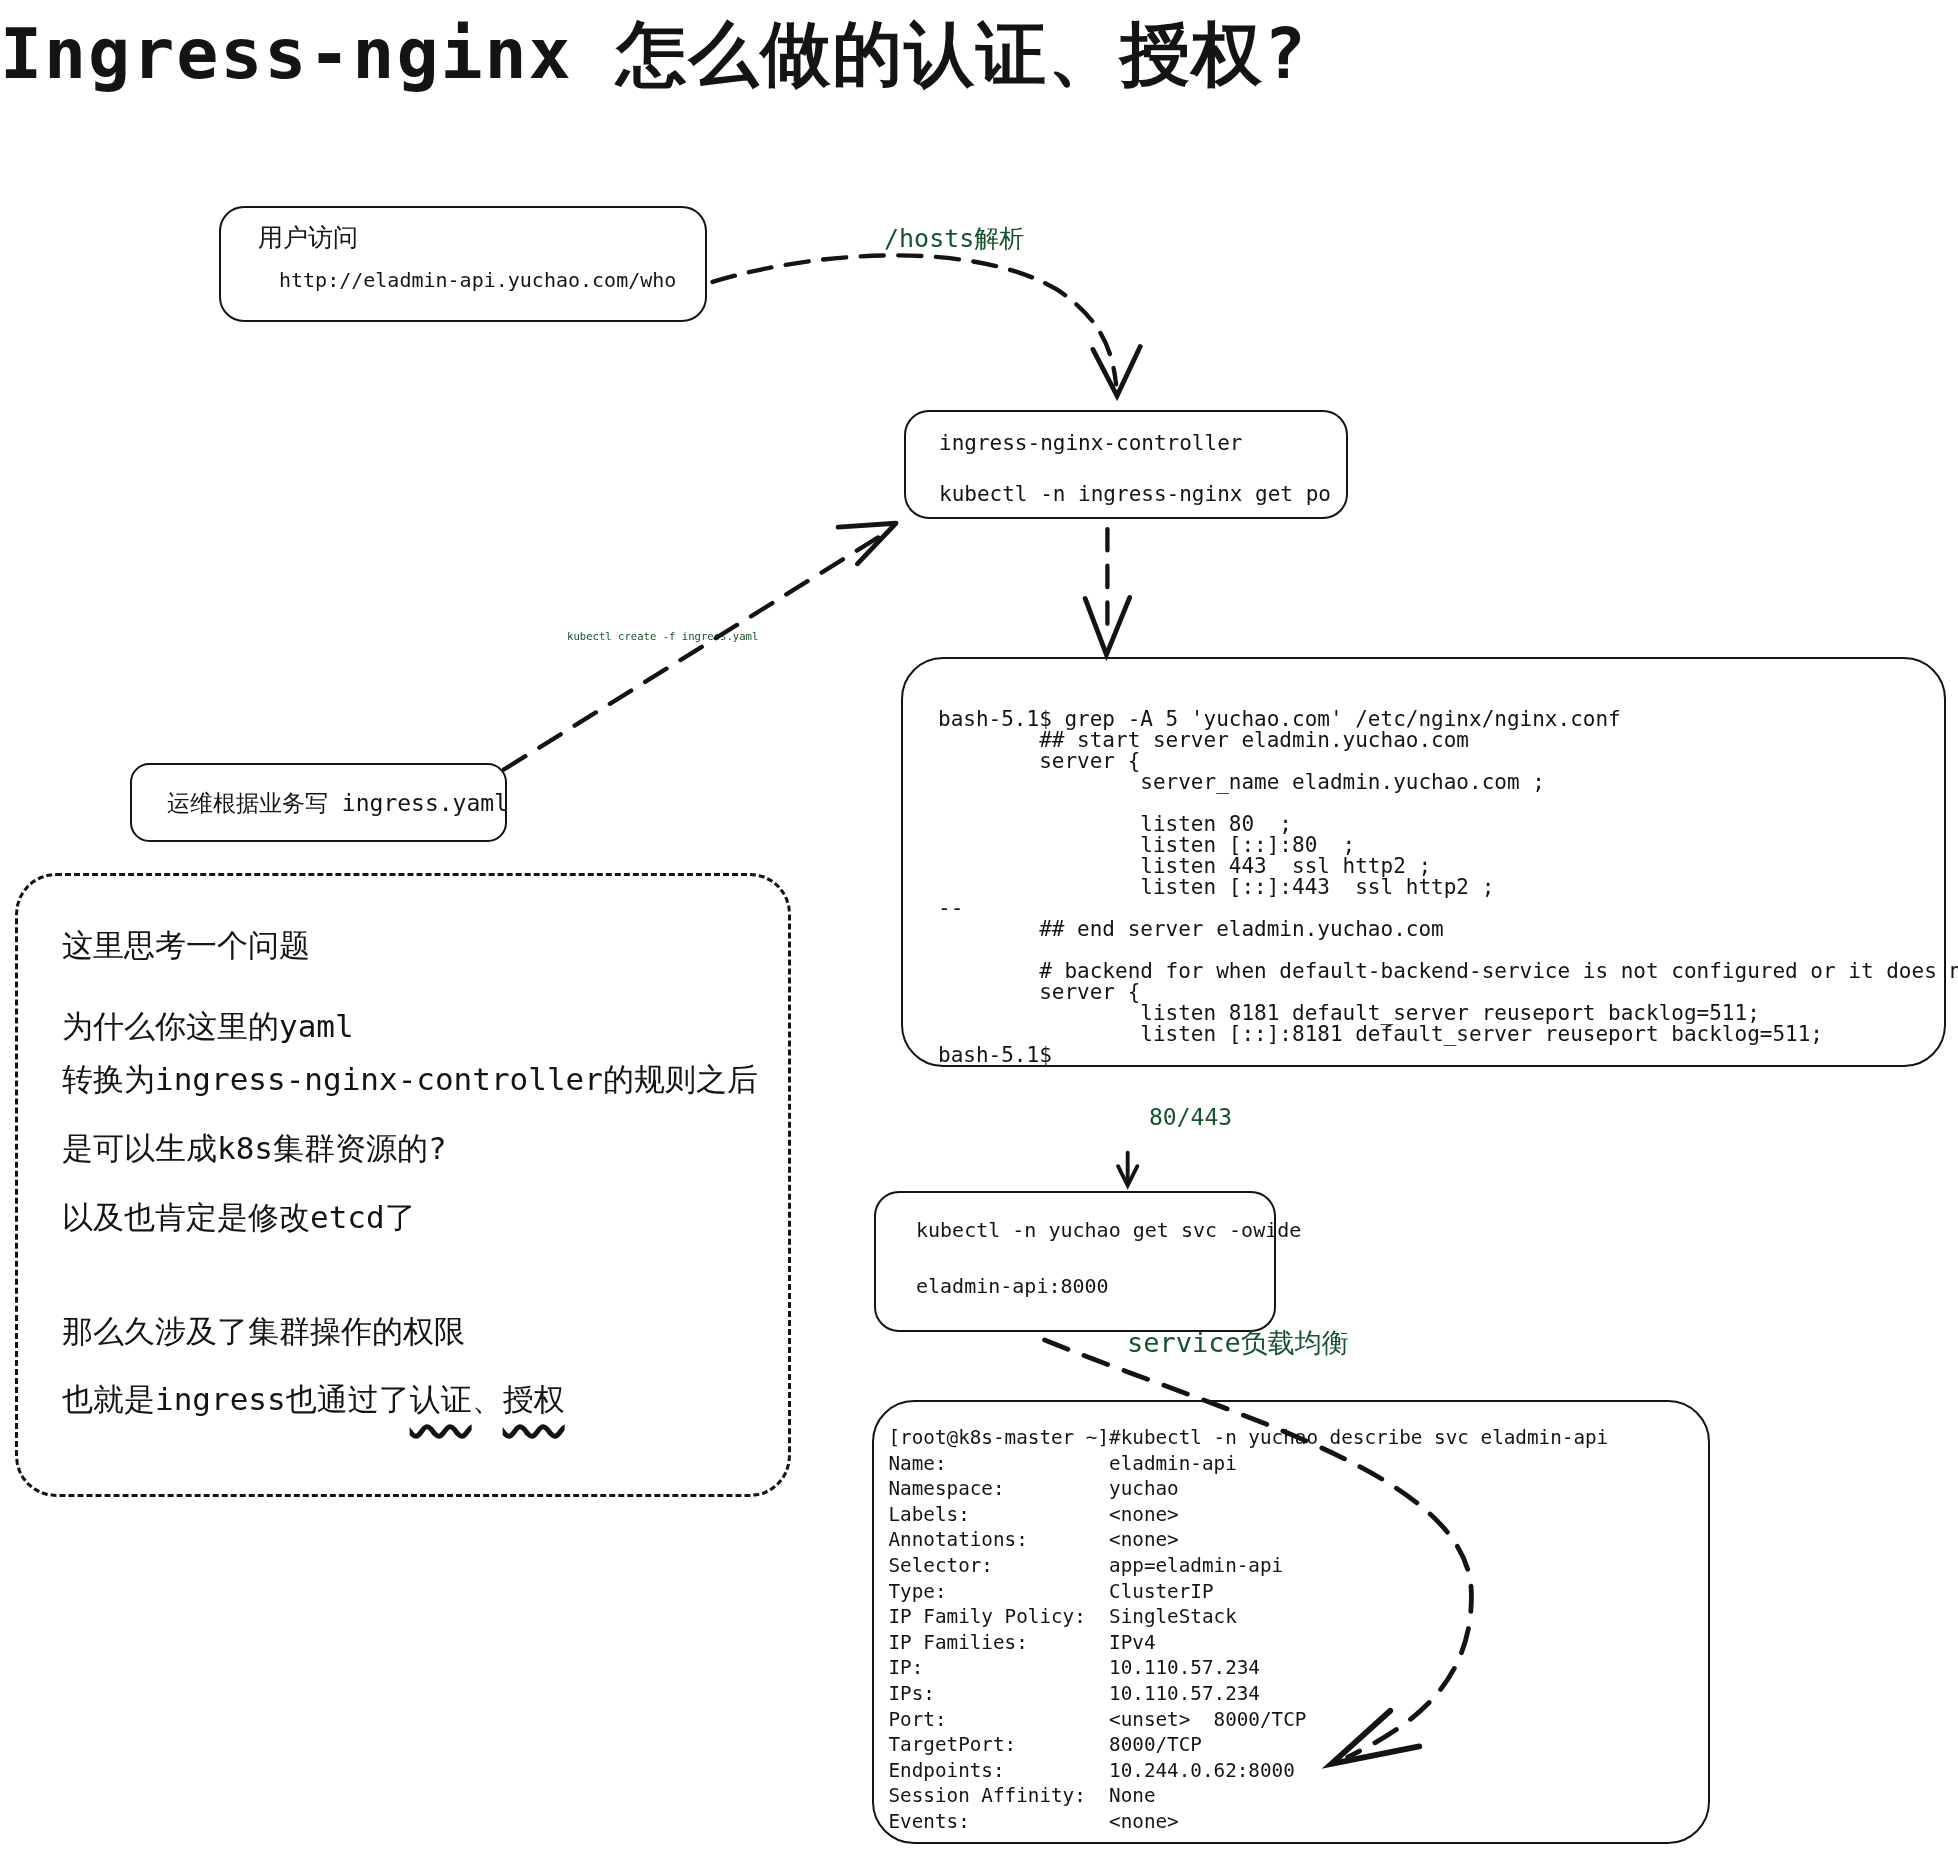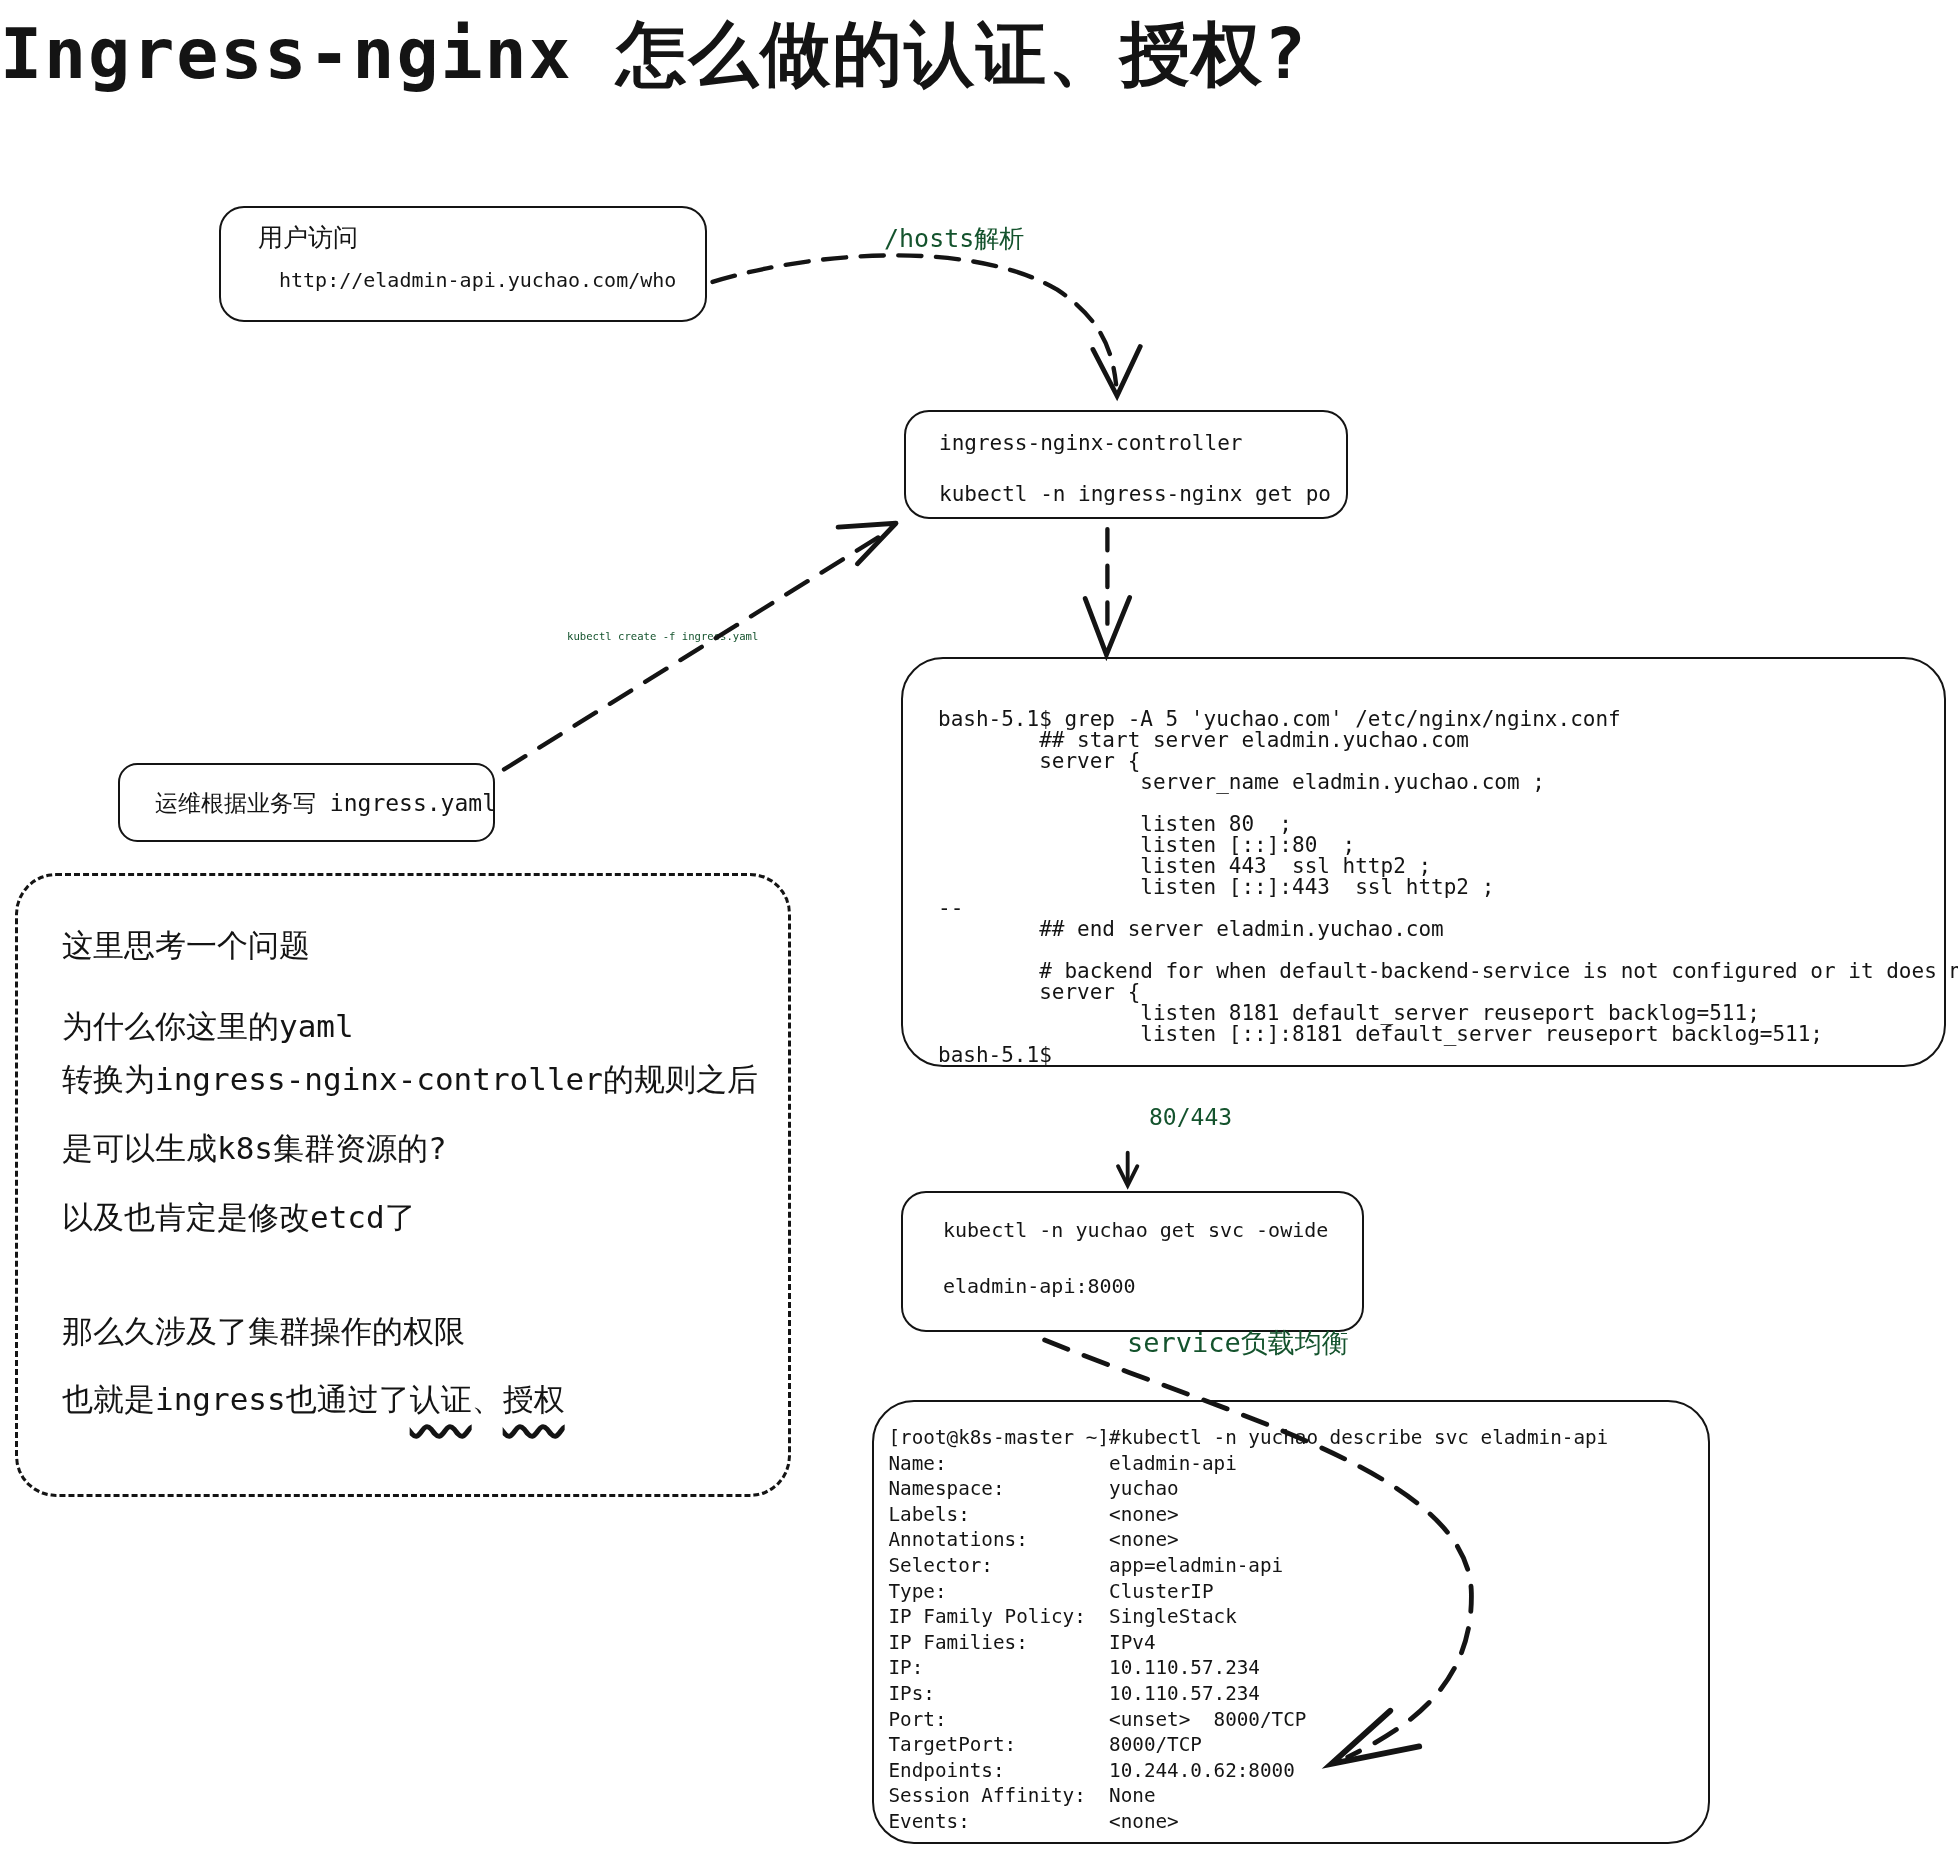--- a/index.html
+++ b/index.html
@@ -48,21 +48,21 @@
 
   <div class="floatlbl" style="left:884px;top:222px;font-size:25px;">/hosts解析</div>
 
   <div class="node" style="left:904px;top:410px;width:444px;height:109px;">
     <div class="nl mono" style="left:33px;top:19.3px;font-size:21px;">ingress-nginx-controller</div>
     <div class="nl mono" style="left:33px;top:70px;font-size:21px;">kubectl -n ingress-nginx get po</div>
   </div>
 
   <div class="floatlbl mono" style="left:567px;top:630px;font-size:10.6px;">kubectl create  -f ingress.yaml</div>
 
-  <div class="node" style="left:118px;top:763px;width:377px;height:79px;border-radius:19.3px;">
+  <div class="node" style="left:130px;top:763px;width:377px;height:79px;border-radius:19.3px;">
     <div class="nl" style="left:35px;top:23px;font-size:23px;">运维根据业务写 ingress.yaml</div>
   </div>
 
   <div class="node" style="left:901px;top:657px;width:1045px;height:410px;border-radius:42px;">
     <pre class="code" style="position:absolute;left:35px;top:50px;font-size:21px;line-height:21px;">bash-5.1$ grep -A 5 'yuchao.com' /etc/nginx/nginx.conf
         ## start server eladmin.yuchao.com
         server {
                 server_name eladmin.yuchao.com ;
 
                 listen 80  ;
@@ -85,21 +85,21 @@
   <div class="thoughtline" style="left:62px;top:1059px;">转换为ingress-nginx-controller的规则之后</div>
   <div class="thoughtline" style="left:62px;top:1128px;">是可以生成k8s集群资源的?</div>
   <div class="thoughtline" style="left:62px;top:1197px;">以及也肯定是修改etcd了</div>
   <div class="thoughtline" style="left:62px;top:1311px;">那么久涉及了集群操作的权限</div>
   <div class="thoughtline" style="left:62px;top:1379px;">
     <span>也就是ingress也通过了</span><span class="wavy">认证</span><span>、</span><span class="wavy">授权</span>
   </div>
 
   <div class="floatlbl mono" style="left:1149px;top:1104px;font-size:23px;">80/443</div>
 
-  <div class="node" style="left:901px;top:1191px;width:463px;height:141px;padding-left:32px;">
+  <div class="node" style="left:874px;top:1191px;width:402px;height:141px;padding-left:32px;">
     <div class="nl mono" style="left:40px;top:25px;font-size:20px;">kubectl -n yuchao get svc -owide</div>
     <div class="nl mono" style="left:40px;top:81px;font-size:20px;">eladmin-api:8000</div>
   </div>
 
   <div class="floatlbl" style="left:1127px;top:1325px;font-size:27px;">service负载均衡</div>
 
   <div class="node" style="left:872px;top:1400px;width:838px;height:444px;border-radius:42px;">
     <pre class="code" style="position:absolute;left:14.5px;top:23px;font-size:19.3px;line-height:25.6px;">[root@k8s-master ~]#kubectl -n yuchao describe svc eladmin-api
 Name:              eladmin-api
 Namespace:         yuchao

